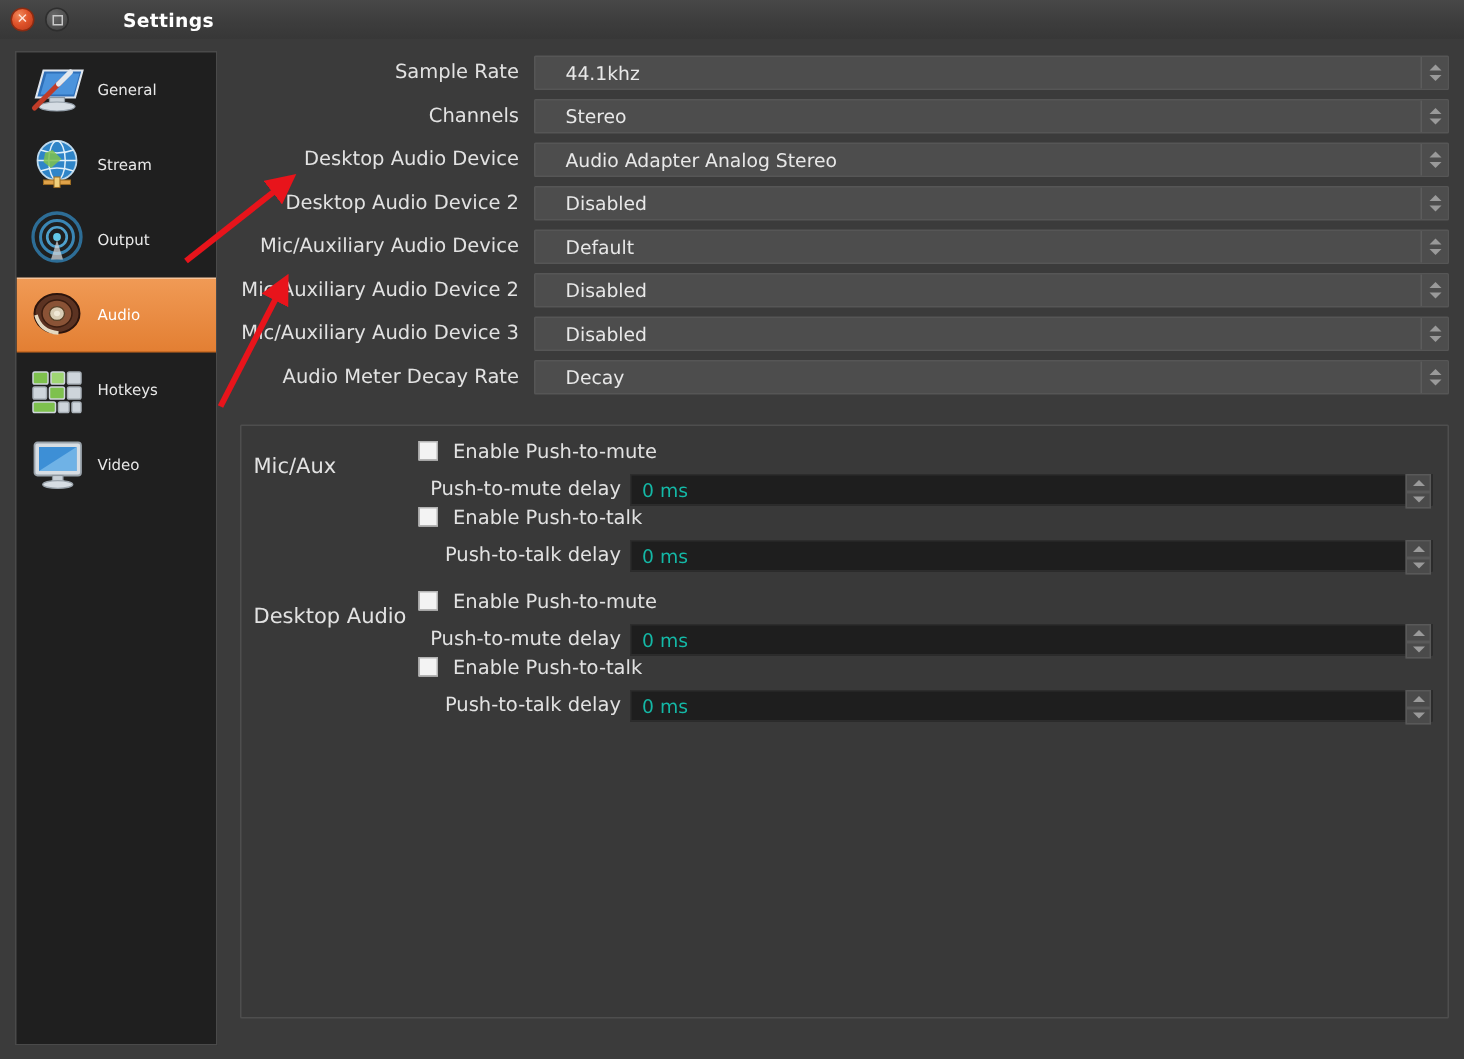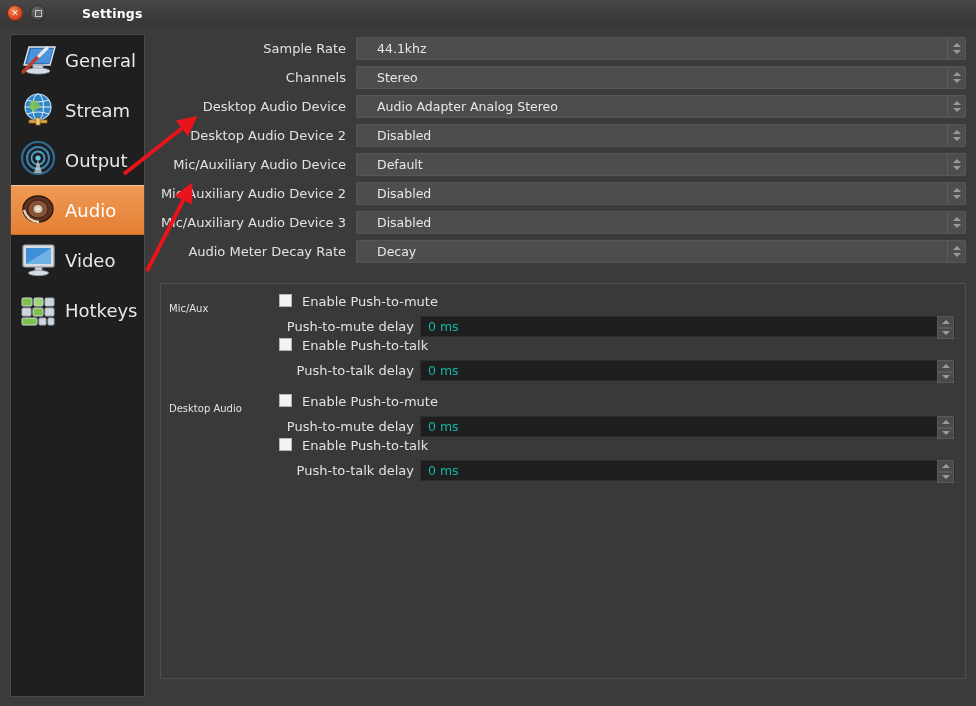--- a/index.html
+++ b/index.html
@@ -46,21 +46,21 @@
   }
 
   
   #sidebar {
     position: absolute; left: 10px; top: 8px; width: 135px; height: 663px;
     background: #1f1f1f; border: 1px solid #4a4a4a;
     overflow: hidden;
   }
   .side-item {
     height: 50px; display: flex; align-items: center; padding-left: 6px;
-    color: #e8e8e8; font-size: 18px; position: relative;
+    color: #e8e8e8; font-size: 10px; position: relative;
   }
   .side-item.active {
     background: linear-gradient(to bottom, #f09a55 0%, #e37f33 100%);
     color: #ffffff;
     border-top: 1px solid #f6c49a; border-bottom: 1px solid #c96a22;
   }
   .side-item .ico { width: 44px; height: 44px; flex: none; position: relative; }
   .side-item .lbl { margin-left: 4px; }
 
   
@@ -93,21 +93,21 @@
   .chev.up { border-bottom: 4px solid #9a9a9a; }
   .chev.dn { border-top: 4px solid #9a9a9a; }
 
   
   #groupbox {
     position: absolute; left: 0px; top: 249px; width: 806px; height: 396px;
     border: 1px solid #4e4e4e; background: #393939; border-radius: 1px;
   }
   .grp-section { position: absolute; left: 0; width: 100%; }
   .grp-title {
-    position: absolute; left: 8px; color: #e2e2e2; font-size: 10px; white-space: nowrap;
+    position: absolute; left: 8px; color: #e2e2e2; font-size: 14px; white-space: nowrap;
   }
   .chk-row { display: flex; height: 21px; }
   .chk-row .cb {
     width: 13px; height: 13px; background: #f3f3f3;
     border: 1px solid #b4b4b4; flex: none;
   }
   .chk-row .cblbl { margin-left: 10px; color: #e2e2e2; font-size: 13px; }
   .delay-row { display: flex; align-items: center; height: 23px; justify-content: space-between; }
   .delay-row .dlabel {
     text-align: right; color: #e2e2e2; font-size: 13px; flex: none; white-space: nowrap;
@@ -191,52 +191,52 @@
       <span class="ico">
         <svg width="44" height="44" viewBox="0 0 44 44">
           <ellipse cx="21" cy="21" rx="15" ry="13" fill="#5c3322" stroke="#2c140c" stroke-width="1.3"></ellipse>
           <ellipse cx="21" cy="21" rx="10" ry="9" fill="#8a5336" stroke="#3b1d10" stroke-width="1"></ellipse>
           <ellipse cx="21" cy="21" rx="5" ry="4.6" fill="#d9cdb5" stroke="#5a4227" stroke-width="0.9"></ellipse>
           <ellipse cx="21" cy="21" rx="2" ry="1.8" fill="#f0e8d6"></ellipse>
           <path d="M7 22 Q10 33 22 34" fill="none" stroke="#e4d9c1" stroke-width="2.4"></path>
         </svg>
       </span>
       <span class="lbl">Audio</span>
-    </div>
-
-    <div class="side-item">
-      <span class="ico">
-        <svg width="44" height="44" viewBox="0 0 44 44">
-          <rect x="6" y="7" width="31" height="22" rx="2" fill="#d7dde3" stroke="#9aa3ab" stroke-width="1.2"></rect>
-          <rect x="9" y="10" width="25" height="16" fill="#3d8fd6"></rect>
-          <polygon points="9,26 34,10 34,26" fill="#6fb2e6"></polygon>
-          <rect x="18" y="29" width="7" height="4" fill="#c8d0d7" stroke="#8e979f" stroke-width="0.8"></rect>
-          <ellipse cx="21.5" cy="35" rx="10" ry="2.6" fill="#d7dde3" stroke="#9aa3ab" stroke-width="0.9"></ellipse>
-        </svg>
-      </span>
-      <span class="lbl">Video</span>
     </div>
 
     <div class="side-item">
       <span class="ico">
         <svg width="44" height="44" viewBox="0 0 44 44">
           <rect x="5" y="10" width="10" height="8" rx="1.2" fill="#7ec14e" stroke="#cfd6dc" stroke-width="1"></rect>
           <rect x="17" y="10" width="9" height="8" rx="1.2" fill="#9fd673" stroke="#cfd6dc" stroke-width="1"></rect>
           <rect x="28" y="10" width="9" height="8" rx="1.2" fill="#ced5db" stroke="#a9b1b8" stroke-width="1"></rect>
           <rect x="5" y="20" width="9" height="8" rx="1.2" fill="#ced5db" stroke="#a9b1b8" stroke-width="1"></rect>
           <rect x="16" y="20" width="10" height="8" rx="1.2" fill="#7ec14e" stroke="#cfd6dc" stroke-width="1"></rect>
           <rect x="28" y="20" width="9" height="8" rx="1.2" fill="#ced5db" stroke="#a9b1b8" stroke-width="1"></rect>
           <rect x="5" y="30" width="15" height="7" rx="1.2" fill="#7ec14e" stroke="#cfd6dc" stroke-width="1"></rect>
           <rect x="22" y="30" width="7" height="7" rx="1.2" fill="#ced5db" stroke="#a9b1b8" stroke-width="1"></rect>
           <rect x="31" y="30" width="6" height="7" rx="1.2" fill="#ced5db" stroke="#a9b1b8" stroke-width="1"></rect>
         </svg>
       </span>
       <span class="lbl">Hotkeys</span>
     </div>
 
+    <div class="side-item">
+      <span class="ico">
+        <svg width="44" height="44" viewBox="0 0 44 44">
+          <rect x="6" y="7" width="31" height="22" rx="2" fill="#d7dde3" stroke="#9aa3ab" stroke-width="1.2"></rect>
+          <rect x="9" y="10" width="25" height="16" fill="#3d8fd6"></rect>
+          <polygon points="9,26 34,10 34,26" fill="#6fb2e6"></polygon>
+          <rect x="18" y="29" width="7" height="4" fill="#c8d0d7" stroke="#8e979f" stroke-width="0.8"></rect>
+          <ellipse cx="21.5" cy="35" rx="10" ry="2.6" fill="#d7dde3" stroke="#9aa3ab" stroke-width="0.9"></ellipse>
+        </svg>
+      </span>
+      <span class="lbl">Video</span>
+    </div>
+
   </div>
 
   <div id="content">
 
     <div class="form-row">
       <div class="flabel">Sample Rate</div>
       <div class="combo">
         <span class="cval">44.1khz</span>
         <span class="arrows">
             <i class="chev up"></i>

